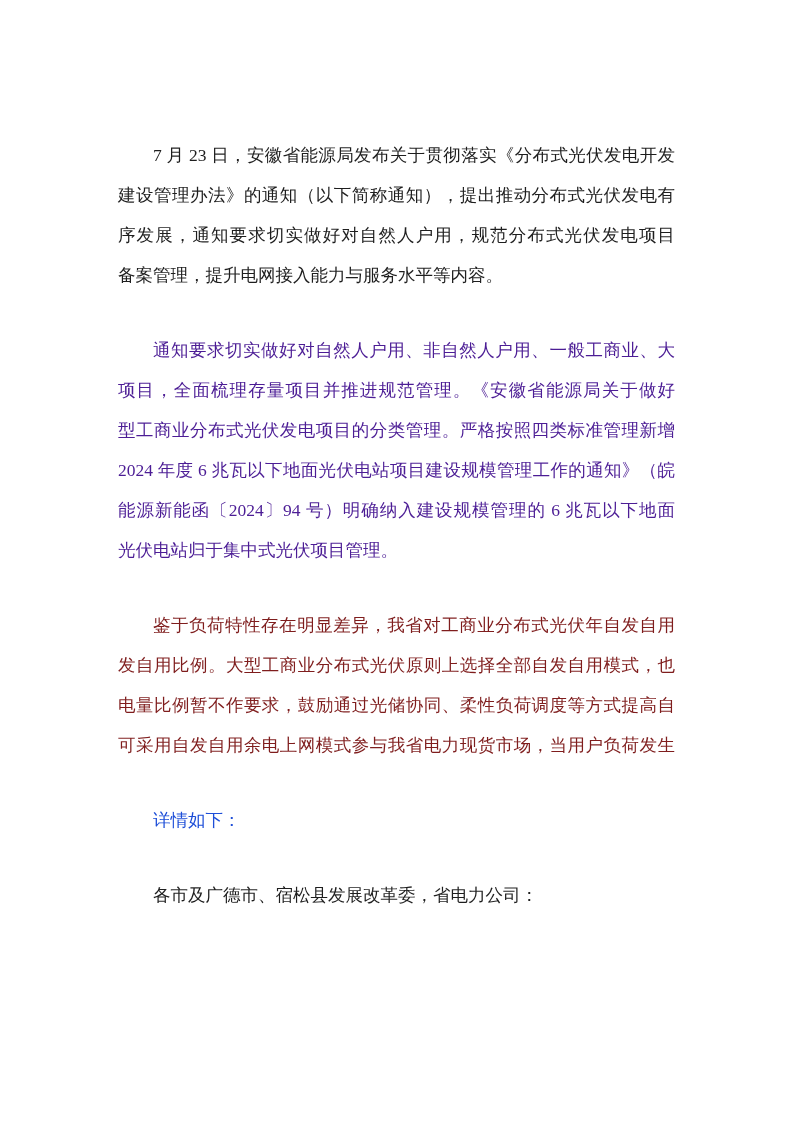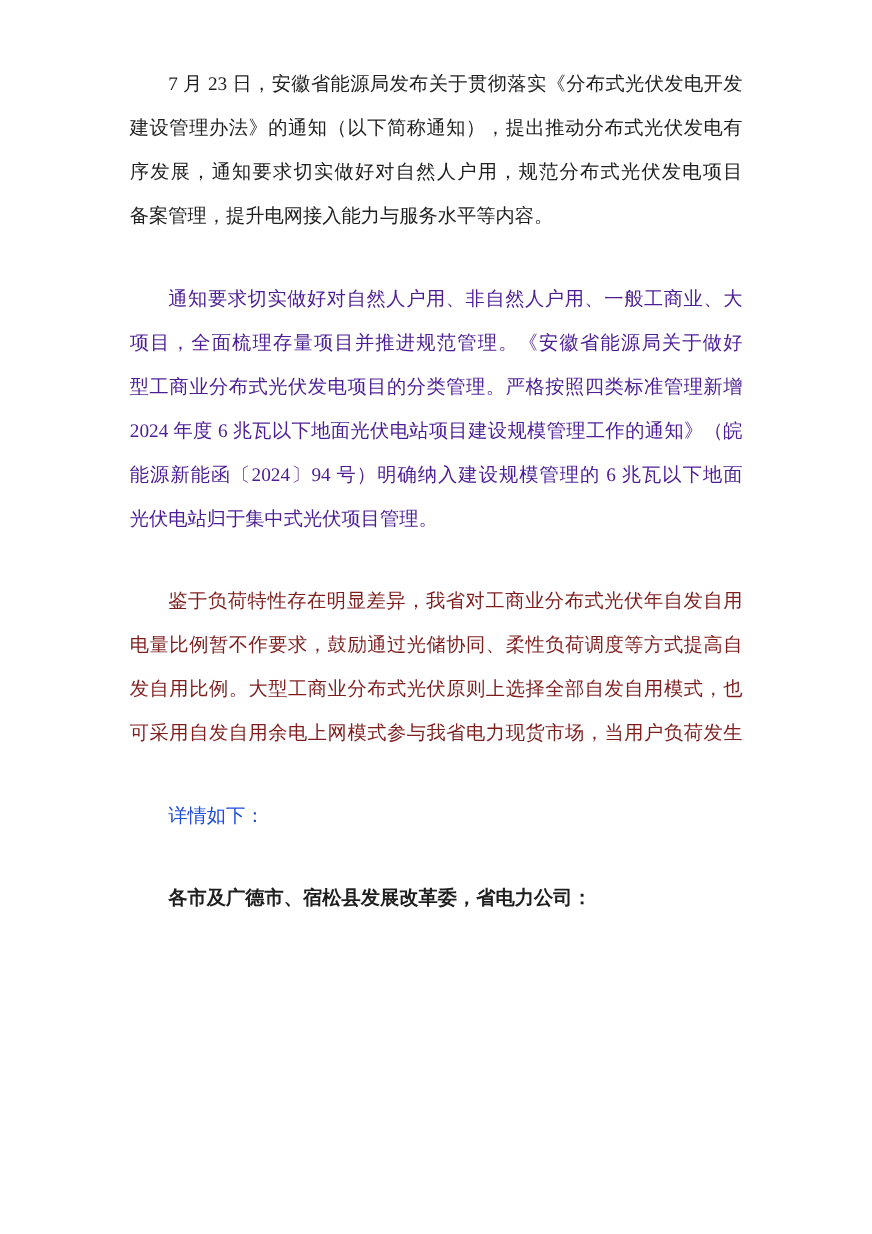--- a/index.html
+++ b/index.html
@@ -14,32 +14,32 @@
     font-family: "Liberation Serif", "DejaVu Serif", serif;
   }
   .page {
     width: 793px;
     height: 1122px;
     background: #ffffff;
     box-sizing: border-box;
   }
   .doc-body {
     box-sizing: border-box;
-    padding: 56px 118px 0 118px; 
+    padding: 118px 118px 0 118px; 
+    margin-top: 17px;
   }
   .paragraph {
     margin: 0 0 35px 0;
     font-size: 17.5px;
     line-height: 40px;
     color: #1e1e1e;
     letter-spacing: 0;
   }
   .paragraph:last-child {
     margin-bottom: 0;
-    font-weight: bold;
   }
   .line {
     text-align: justify;
     text-align-last: justify;
   }
   .line.last {
     text-align-last: left;
   }
   .line.first {
     text-indent: 35px; 
@@ -59,22 +59,22 @@
       <div class="paragraph" style="color: #4c1d95;">
         <div class="line first">通知要求切实做好对自然人户用、非自然人户用、一般工商业、大</div>
         <div class="line">项目，全面梳理存量项目并推进规范管理。《安徽省能源局关于做好</div>
         <div class="line">型工商业分布式光伏发电项目的分类管理。严格按照四类标准管理新增</div>
         <div class="line">2024 年度 6 兆瓦以下地面光伏电站项目建设规模管理工作的通知》（皖</div>
         <div class="line">能源新能函〔2024〕94 号）明确纳入建设规模管理的 6 兆瓦以下地面</div>
         <div class="line last">光伏电站归于集中式光伏项目管理。</div>
       </div>
       <div class="paragraph" style="color: #7f1d1d;">
         <div class="line first">鉴于负荷特性存在明显差异，我省对工商业分布式光伏年自发自用</div>
+        <div class="line">发自用比例。大型工商业分布式光伏原则上选择全部自发自用模式，也</div>
         <div class="line">电量比例暂不作要求，鼓励通过光储协同、柔性负荷调度等方式提高自</div>
-        <div class="line">发自用比例。大型工商业分布式光伏原则上选择全部自发自用模式，也</div>
         <div class="line">可采用自发自用余电上网模式参与我省电力现货市场，当用户负荷发生</div>
       </div>
       <div class="paragraph" style="color: #1d4ed8;">
         <div class="line first last">详情如下：</div>
       </div>
       <div class="paragraph" style="color: rgb(30, 30, 30);">
         <div class="line first last">各市及广德市、宿松县发展改革委，省电力公司：</div>
       </div>
     </div>
 </div>

